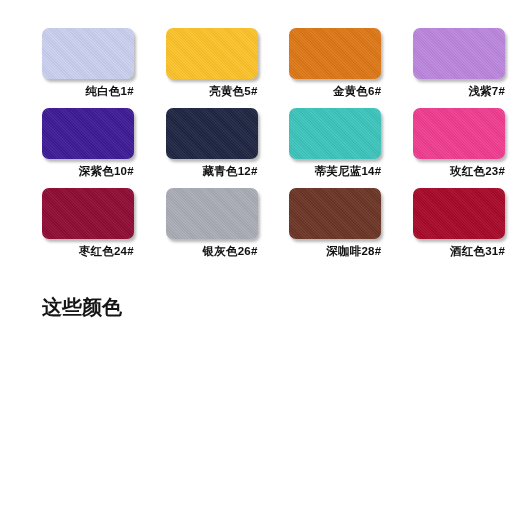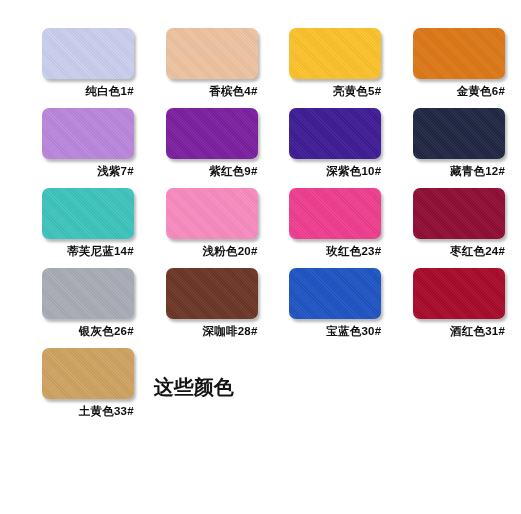--- a/index.html
+++ b/index.html
@@ -71,21 +71,21 @@
     color: #111111;
     white-space: nowrap;
     font-weight: 700;
     letter-spacing: 0.2px;
   }
 
   .note-cell {
     display: flex;
     flex-direction: row;
     align-items: center;
-    justify-content: space-between;
+    justify-content: center;
     padding-top: 2px;
     gap: 7px;
   }
 
   .note-line {
     font-size: 20px;
     line-height: 1.45;
     color: #141414;
     font-weight: 700;
     white-space: nowrap;
@@ -98,80 +98,60 @@
 </head>
 <body>
 
 <div class="sheet">
   <div class="grid">
       <div class="cell">
         <div class="swatch" style="background: rgb(201, 207, 238);"></div>
         <div class="caption">纯白色1#</div>
       </div>
       <div class="cell">
-        <div class="swatch" style="background: rgb(238, 195, 161);"></div>
-        <div class="caption">香槟色4#</div>
-      </div>
-      <div class="cell">
         <div class="swatch" style="background: rgb(252, 194, 43);"></div>
         <div class="caption">亮黄色5#</div>
       </div>
       <div class="cell">
         <div class="swatch" style="background: rgb(221, 120, 23);"></div>
         <div class="caption">金黄色6#</div>
       </div>
       <div class="cell">
         <div class="swatch" style="background: rgb(187, 134, 221);"></div>
         <div class="caption">浅紫7#</div>
       </div>
       <div class="cell">
-        <div class="swatch" style="background: rgb(123, 31, 160);"></div>
-        <div class="caption">紫红色9#</div>
-      </div>
-      <div class="cell">
         <div class="swatch" style="background: rgb(61, 27, 148);"></div>
         <div class="caption">深紫色10#</div>
       </div>
       <div class="cell">
         <div class="swatch" style="background: rgb(31, 38, 66);"></div>
         <div class="caption">藏青色12#</div>
       </div>
       <div class="cell">
         <div class="swatch" style="background: rgb(61, 196, 189);"></div>
         <div class="caption">蒂芙尼蓝14#</div>
-      </div>
-      <div class="cell">
-        <div class="swatch" style="background: rgb(249, 139, 192);"></div>
-        <div class="caption">浅粉色20#</div>
       </div>
       <div class="cell">
         <div class="swatch" style="background: rgb(239, 61, 143);"></div>
         <div class="caption">玫红色23#</div>
       </div>
       <div class="cell">
         <div class="swatch" style="background: rgb(143, 12, 51);"></div>
         <div class="caption">枣红色24#</div>
       </div>
       <div class="cell">
         <div class="swatch" style="background: rgb(169, 172, 181);"></div>
         <div class="caption">银灰色26#</div>
       </div>
       <div class="cell">
         <div class="swatch" style="background: rgb(107, 53, 38);"></div>
         <div class="caption">深咖啡28#</div>
       </div>
       <div class="cell">
-        <div class="swatch" style="background: rgb(31, 84, 196);"></div>
-        <div class="caption">宝蓝色30#</div>
-      </div>
-      <div class="cell">
         <div class="swatch" style="background: rgb(168, 9, 42);"></div>
         <div class="caption">酒红色31#</div>
-      </div>
-      <div class="cell">
-        <div class="swatch" style="background: rgb(207, 163, 97);"></div>
-        <div class="caption">土黄色33#</div>
       </div>
       <div class="note-cell">
         <div class="note-line note-line-1">这些颜色</div>
       </div>
     </div>
 </div>
 
 </body></html>

